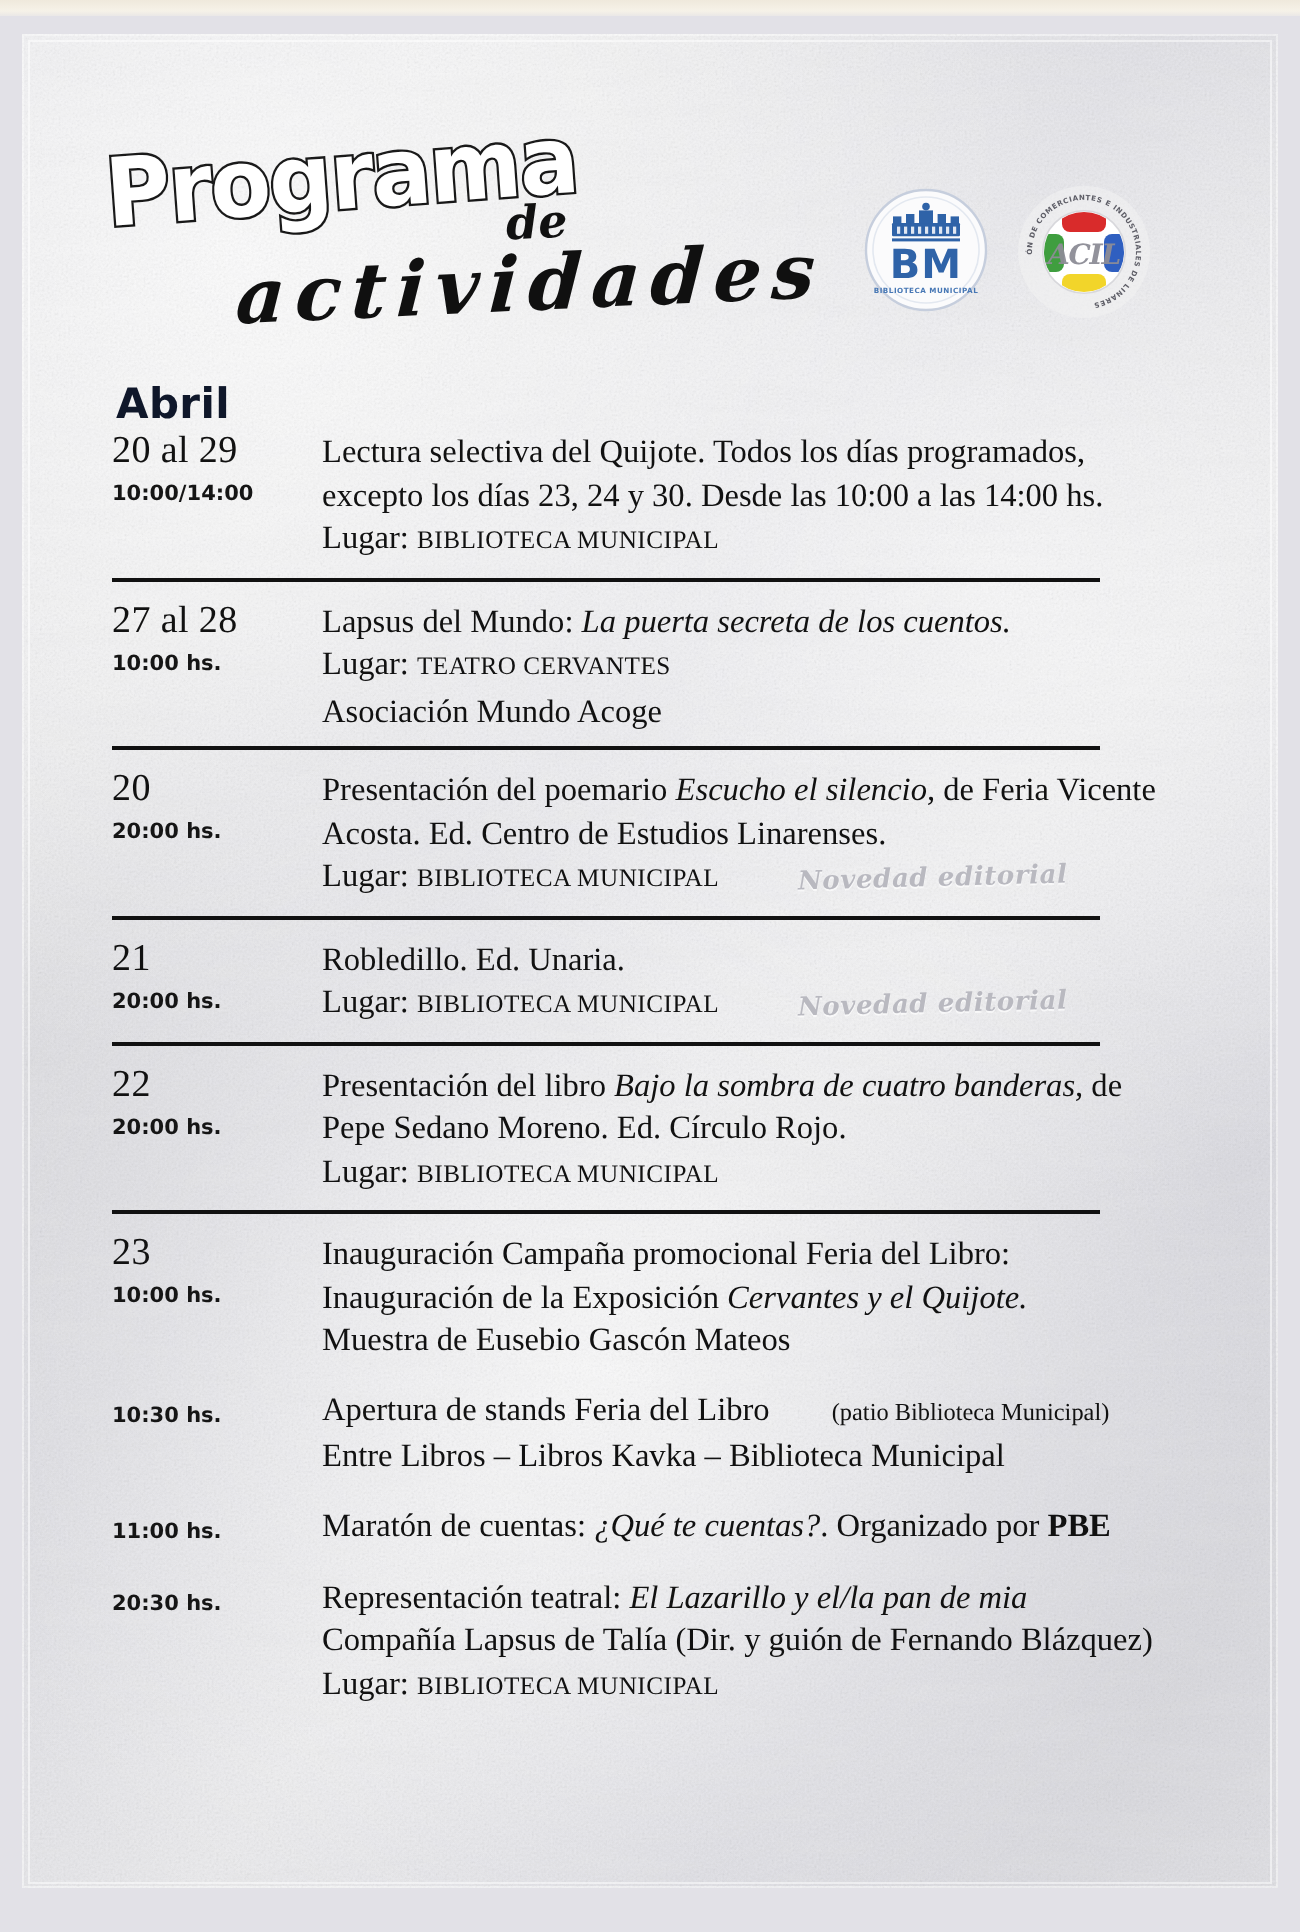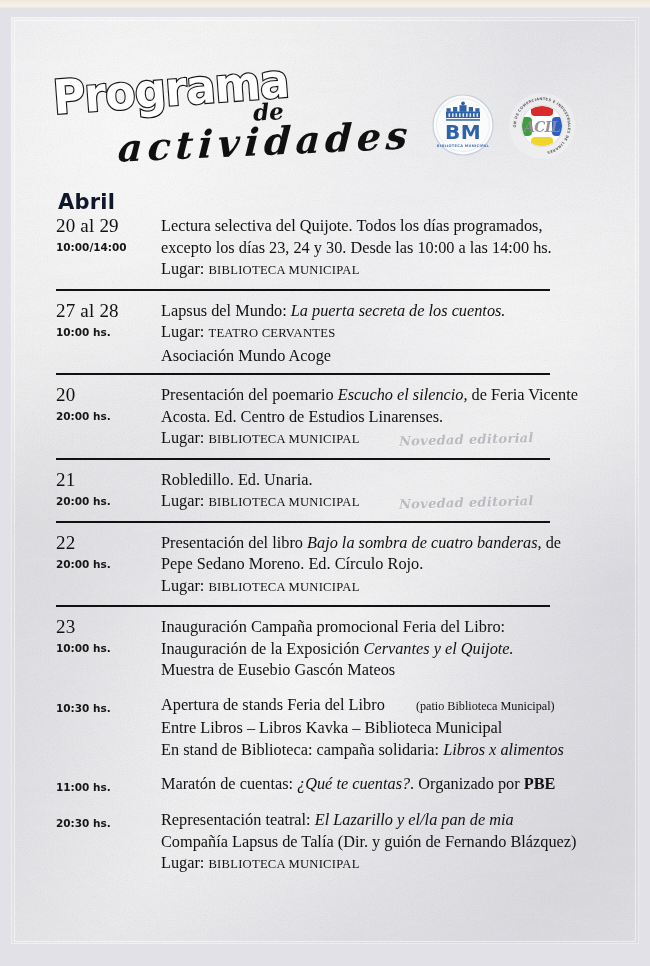--- a/index.html
+++ b/index.html
@@ -318,21 +318,20 @@
               <span class="ln"><span>Muestra de Eusebio Gascón Mateos</span></span>
             </div>
           </div>
           <div class="subrow">
             <div class="when">
               <div class="time">10:30 hs.</div>
             </div>
             <div class="what">
               <span class="ln"><span>Apertura de stands Feria del Libro </span><span class="small">(patio Biblioteca Municipal)</span></span>
               <span class="ln"><span>Entre Libros – Libros Kavka – Biblioteca Municipal</span></span>
-              <span class="ln"><span>En stand de Biblioteca: campaña solidaria: </span><span class="it">Libros x alimentos</span></span>
             </div>
           </div>
           <div class="subrow">
             <div class="when">
               <div class="time">11:00 hs.</div>
             </div>
             <div class="what">
               <span class="ln"><span>Maratón de cuentas: </span><span class="it">¿Qué te cuentas?</span><span>. Organizado por </span><span class="bd">PBE</span></span>
             </div>
           </div>

